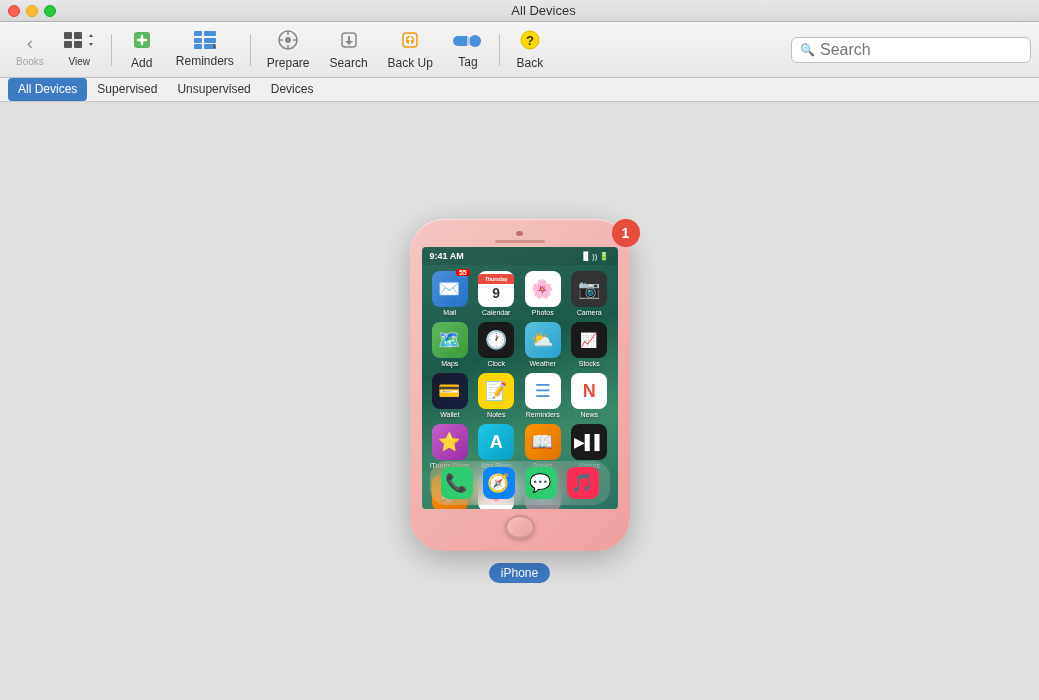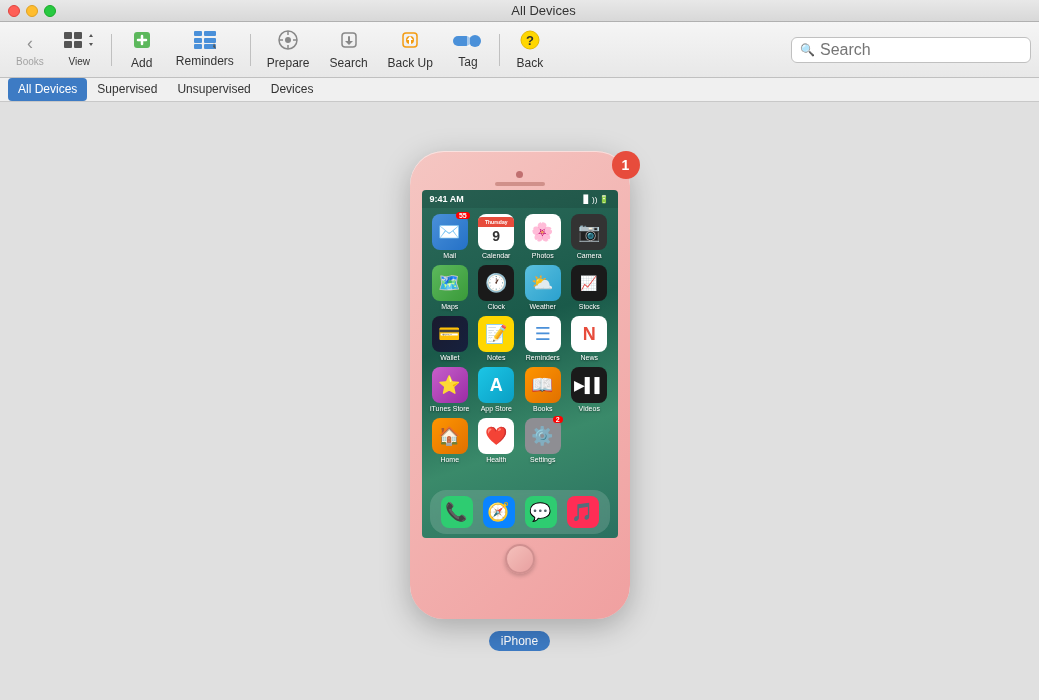--- a/index.html
+++ b/index.html
@@ -198,24 +198,24 @@
       color: white;
       font-size: 14px;
       font-weight: bold;
       display: flex;
       align-items: center;
       justify-content: center;
       z-index: 10;
     }
     .iphone {
       width: 220px;
-      height: 468px;
+      height: 332px;
       background: linear-gradient(135deg, #f5c6c2, #f0a0a0);
       border-radius: 34px;
-      padding: 20px 10px;
+      padding: 12px 10px;
       box-shadow: 0 8px 30px rgba(0,0,0,0.25), inset 0 1px 0 rgba(255,255,255,0.5);
       position: relative;
       display: flex;
       flex-direction: column;
       align-items: center;
     }
     .iphone-speaker {
       width: 50px;
       height: 4px;
       background: #d0908a;

